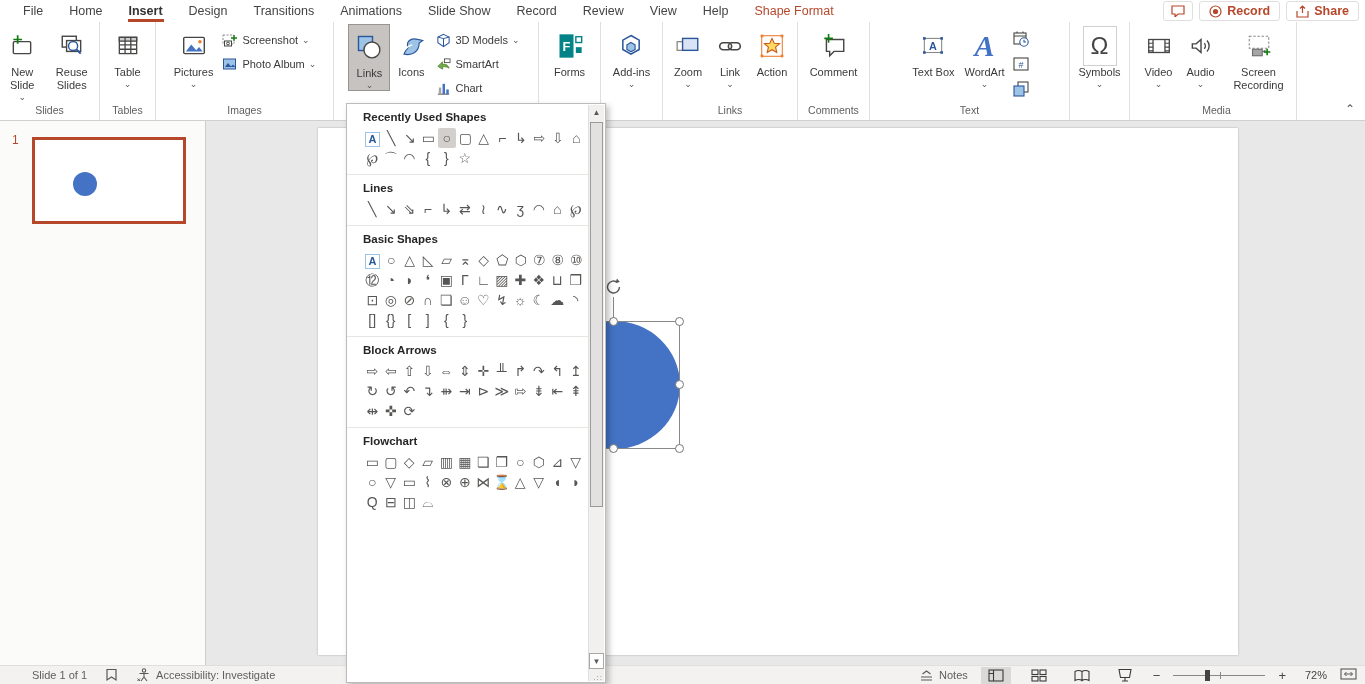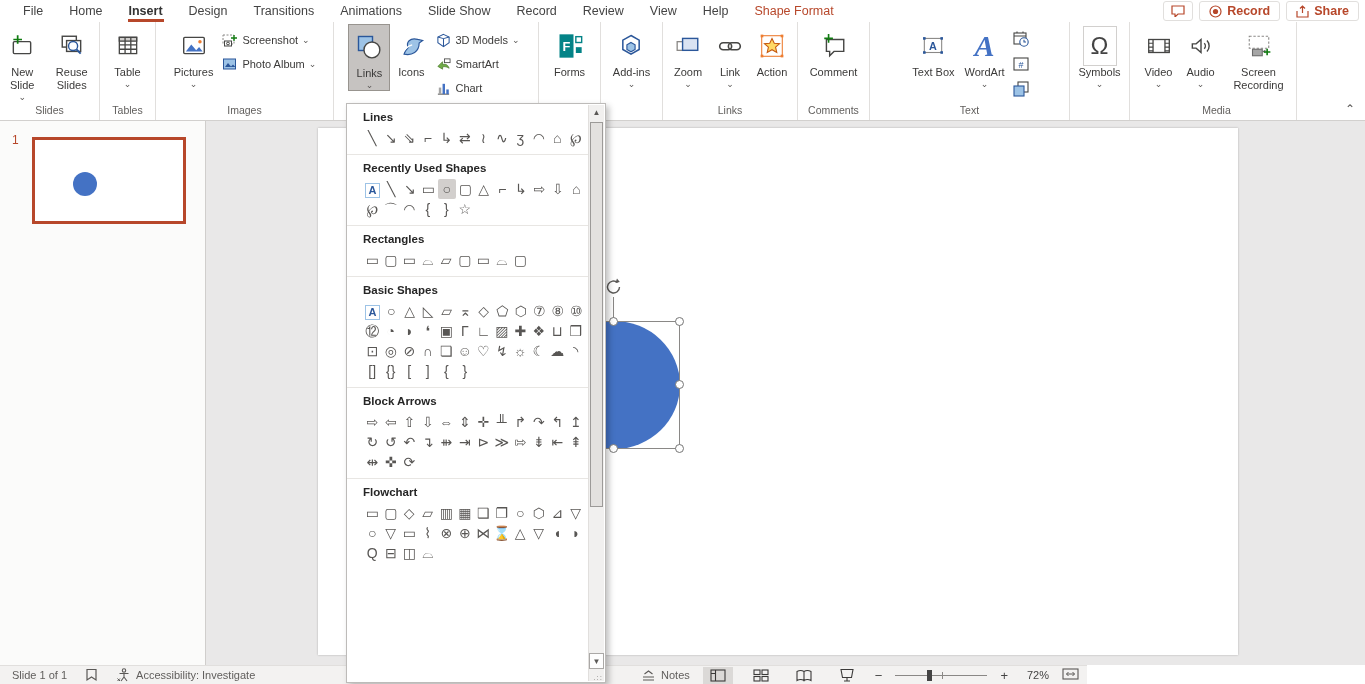--- a/index.html
+++ b/index.html
@@ -65,21 +65,21 @@
   .mg.hl{background:var(--cellhl);border-radius:2px;}
   .mg.tb{color:var(--icblue);font-size:11px;font-weight:bold;border:1px solid #9dc3e6;line-height:13px;width:15px;margin:0 2px;}
   .mscroll{position:absolute;right:1px;top:1px;width:16px;bottom:1px;background:#f1f0ef;border-left:1px solid #e1dfdd;}
   .mscroll .up,.mscroll .dn{position:absolute;left:0;width:15px;height:16px;text-align:center;font-size:8px;color:#5a5856;line-height:16px;background:#f1f0ef;}
   .mscroll .up{top:0;}
   .mscroll .dn{bottom:12px;border:1px solid #aaa8a6;background:#fdfdfd;}
   .mthumb{position:absolute;left:1px;top:17px;width:13px;height:385px;background:#e3e1df;border:1px solid #9c9a98;}
   .mgrip{position:absolute;right:2px;bottom:0;font-size:8px;color:#8a8886;letter-spacing:1px;}
 
   
-  .statusbar{position:absolute;left:0;top:665px;width:1087px;height:19px;background:var(--statusbg);border-top:1px solid #e1dfdd;display:flex;align-items:center;font-size:11px;color:var(--gray);}
+  .statusbar{position:absolute;left:0;top:665px;width:1365px;height:19px;background:var(--statusbg);border-top:1px solid #e1dfdd;display:flex;align-items:center;font-size:11px;color:var(--gray);padding-left:20px;}
   .sb-left{display:flex;align-items:center;gap:18px;padding-left:12px;}
   .sb-item{display:flex;align-items:center;gap:5px;}
   .sb-right{position:absolute;right:8px;display:flex;align-items:center;gap:13px;}
   .viewbtn{display:flex;align-items:center;justify-content:center;padding:1px 7px;height:17px;}
   .viewbtn.sel{background:#dbd9d7;}
   .zoomtrack{position:relative;width:92px;height:1px;background:#8a8886;}
   .zoomtick{position:absolute;left:47px;top:-3px;width:1px;height:7px;background:#8a8886;}
   .zoomthumb{position:absolute;left:32px;top:-5px;width:5px;height:11px;background:#444;}
   .zlabel{min-width:28px;text-align:right;color:#444;}
   .pm{font-size:13px;color:#444;}
@@ -474,31 +474,27 @@
 <div class="handle" style="left:675px;top:317px;"></div>
 <div class="handle" style="left:544px;top:380px;"></div>
 <div class="handle" style="left:675px;top:380px;"></div>
 <div class="handle" style="left:544px;top:444px;"></div>
 <div class="handle" style="left:609px;top:444px;"></div>
 <div class="handle" style="left:675px;top:444px;"></div>
 
 <div class="shapes-menu">
   <div class="shapes-menu-content">
       <div class="msec">
-        <div class="mhdr">Lines</div>
-        <div class="mrow"><span class="mg">╲</span><span class="mg">↘</span><span class="mg">⇘</span><span class="mg">⌐</span><span class="mg">↳</span><span class="mg">⇄</span><span class="mg">≀</span><span class="mg">∿</span><span class="mg">ʒ</span><span class="mg">◠</span><span class="mg">⌂</span><span class="mg">℘</span></div>
-      </div>
-      <div class="msec">
         <div class="mhdr">Recently Used Shapes</div>
         <div class="mrow"><span class="mg tb">A</span><span class="mg">╲</span><span class="mg">↘</span><span class="mg">▭</span><span class="mg hl">○</span><span class="mg">▢</span><span class="mg">△</span><span class="mg">⌐</span><span class="mg">↳</span><span class="mg">⇨</span><span class="mg">⇩</span><span class="mg">⌂</span></div>
         <div class="mrow"><span class="mg">℘</span><span class="mg">⌒</span><span class="mg">◠</span><span class="mg">{</span><span class="mg">}</span><span class="mg">☆</span></div>
       </div>
       <div class="msec">
-        <div class="mhdr">Rectangles</div>
-        <div class="mrow"><span class="mg">▭</span><span class="mg">▢</span><span class="mg">▭</span><span class="mg">⌓</span><span class="mg">▱</span><span class="mg">▢</span><span class="mg">▭</span><span class="mg">⌓</span><span class="mg">▢</span></div>
+        <div class="mhdr">Lines</div>
+        <div class="mrow"><span class="mg">╲</span><span class="mg">↘</span><span class="mg">⇘</span><span class="mg">⌐</span><span class="mg">↳</span><span class="mg">⇄</span><span class="mg">≀</span><span class="mg">∿</span><span class="mg">ʒ</span><span class="mg">◠</span><span class="mg">⌂</span><span class="mg">℘</span></div>
       </div>
       <div class="msec">
         <div class="mhdr">Basic Shapes</div>
         <div class="mrow"><span class="mg tb">A</span><span class="mg">○</span><span class="mg">△</span><span class="mg">◺</span><span class="mg">▱</span><span class="mg">⌅</span><span class="mg">◇</span><span class="mg">⬠</span><span class="mg">⬡</span><span class="mg">⑦</span><span class="mg">⑧</span><span class="mg">⑩</span></div>
         <div class="mrow"><span class="mg">⑫</span><span class="mg">◔</span><span class="mg">◗</span><span class="mg">❛</span><span class="mg">▣</span><span class="mg">Γ</span><span class="mg">∟</span><span class="mg">▨</span><span class="mg">✚</span><span class="mg">❖</span><span class="mg">⊔</span><span class="mg">❒</span></div>
         <div class="mrow"><span class="mg">⊡</span><span class="mg">◎</span><span class="mg">⊘</span><span class="mg">∩</span><span class="mg">❏</span><span class="mg">☺</span><span class="mg">♡</span><span class="mg">↯</span><span class="mg">☼</span><span class="mg">☾</span><span class="mg">☁</span><span class="mg">◝</span></div>
         <div class="mrow"><span class="mg">[]</span><span class="mg">{}</span><span class="mg">[</span><span class="mg">]</span><span class="mg">{</span><span class="mg">}</span></div>
       </div>
       <div class="msec">
         <div class="mhdr">Block Arrows</div>

